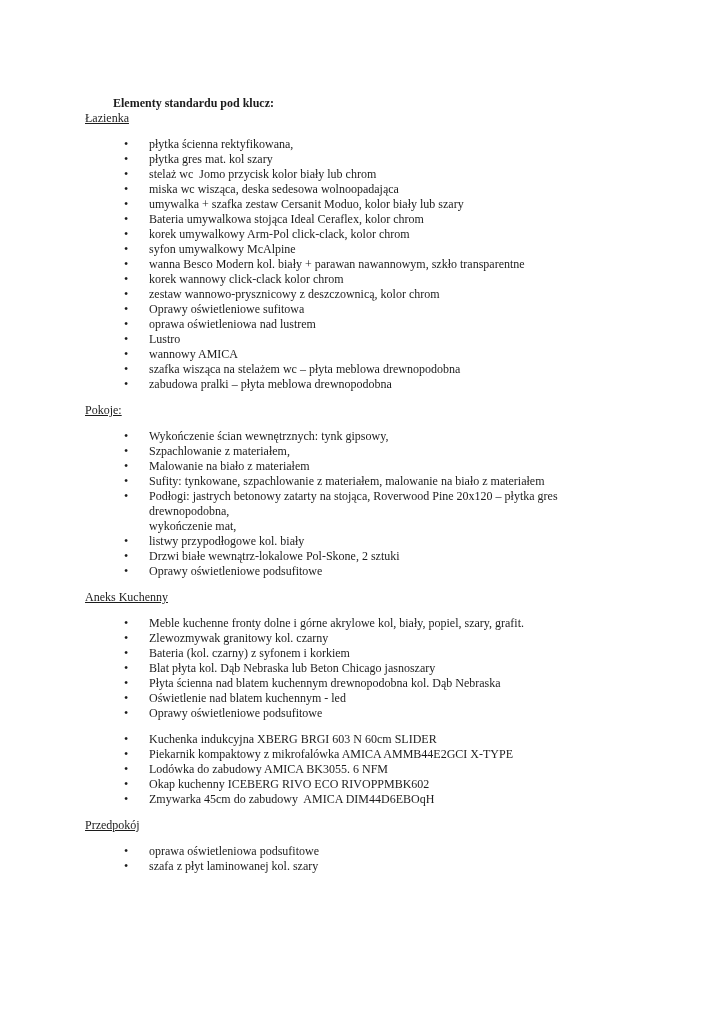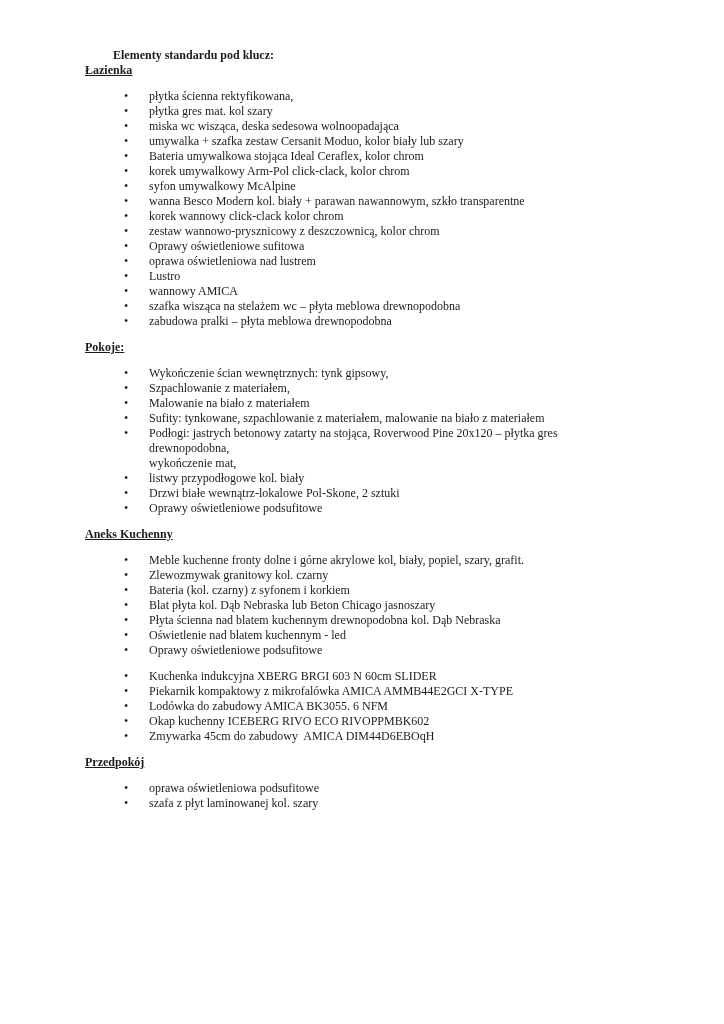--- a/index.html
+++ b/index.html
@@ -11,32 +11,32 @@
     position: relative;
     width: 664px;
     height: 1024px;
     background: #ffffff;
     overflow: hidden;
     font-family: "Liberation Serif", "DejaVu Serif", serif;
     font-size: 12px;
     line-height: 15px;
     color: #1c1c1c;
     box-sizing: border-box;
-    padding: 48px 70px 40px 85px;
+    padding: 96px 70px 40px 85px;
   }
   .doc-title {
     font-size: 12px;
     line-height: 15px;
     font-weight: bold;
     margin: 0 0 0 28px;
     white-space: pre-wrap;
   }
   .section-heading {
     text-decoration: underline;
-    font-weight: bold;
+    font-weight: normal;
     white-space: pre-wrap;
   }
   .section-heading.bold {
     font-weight: bold;
   }
   .section-heading.gap-before {
     margin-top: 6px;
   }
   ul.section-list {
     list-style: none;
@@ -59,20 +59,21 @@
 </head>
 <body>
 
 <div class="page">
   <h1 class="doc-title">Elementy standardu pod klucz:</h1>
   <div id="sections">
       <div class="section-heading">Łazienka</div>
       <ul class="section-list">
         <li>płytka ścienna rektyfikowana,</li>
         <li>płytka gres mat. kol szary</li>
+        <li>stelaż wc  Jomo przycisk kolor biały lub chrom</li>
         <li>miska wc wisząca, deska sedesowa wolnoopadająca</li>
         <li>umywalka + szafka zestaw Cersanit Moduo, kolor biały lub szary</li>
         <li>Bateria umywalkowa stojąca Ideal Ceraflex, kolor chrom</li>
         <li>korek umywalkowy Arm-Pol click-clack, kolor chrom</li>
         <li>syfon umywalkowy McAlpine</li>
         <li>wanna Besco Modern kol. biały + parawan nawannowym, szkło transparentne</li>
         <li>korek wannowy click-clack kolor chrom</li>
         <li>zestaw wannowo-prysznicowy z deszczownicą, kolor chrom</li>
         <li>Oprawy oświetleniowe sufitowa</li>
         <li>oprawa oświetleniowa nad lustrem</li>

